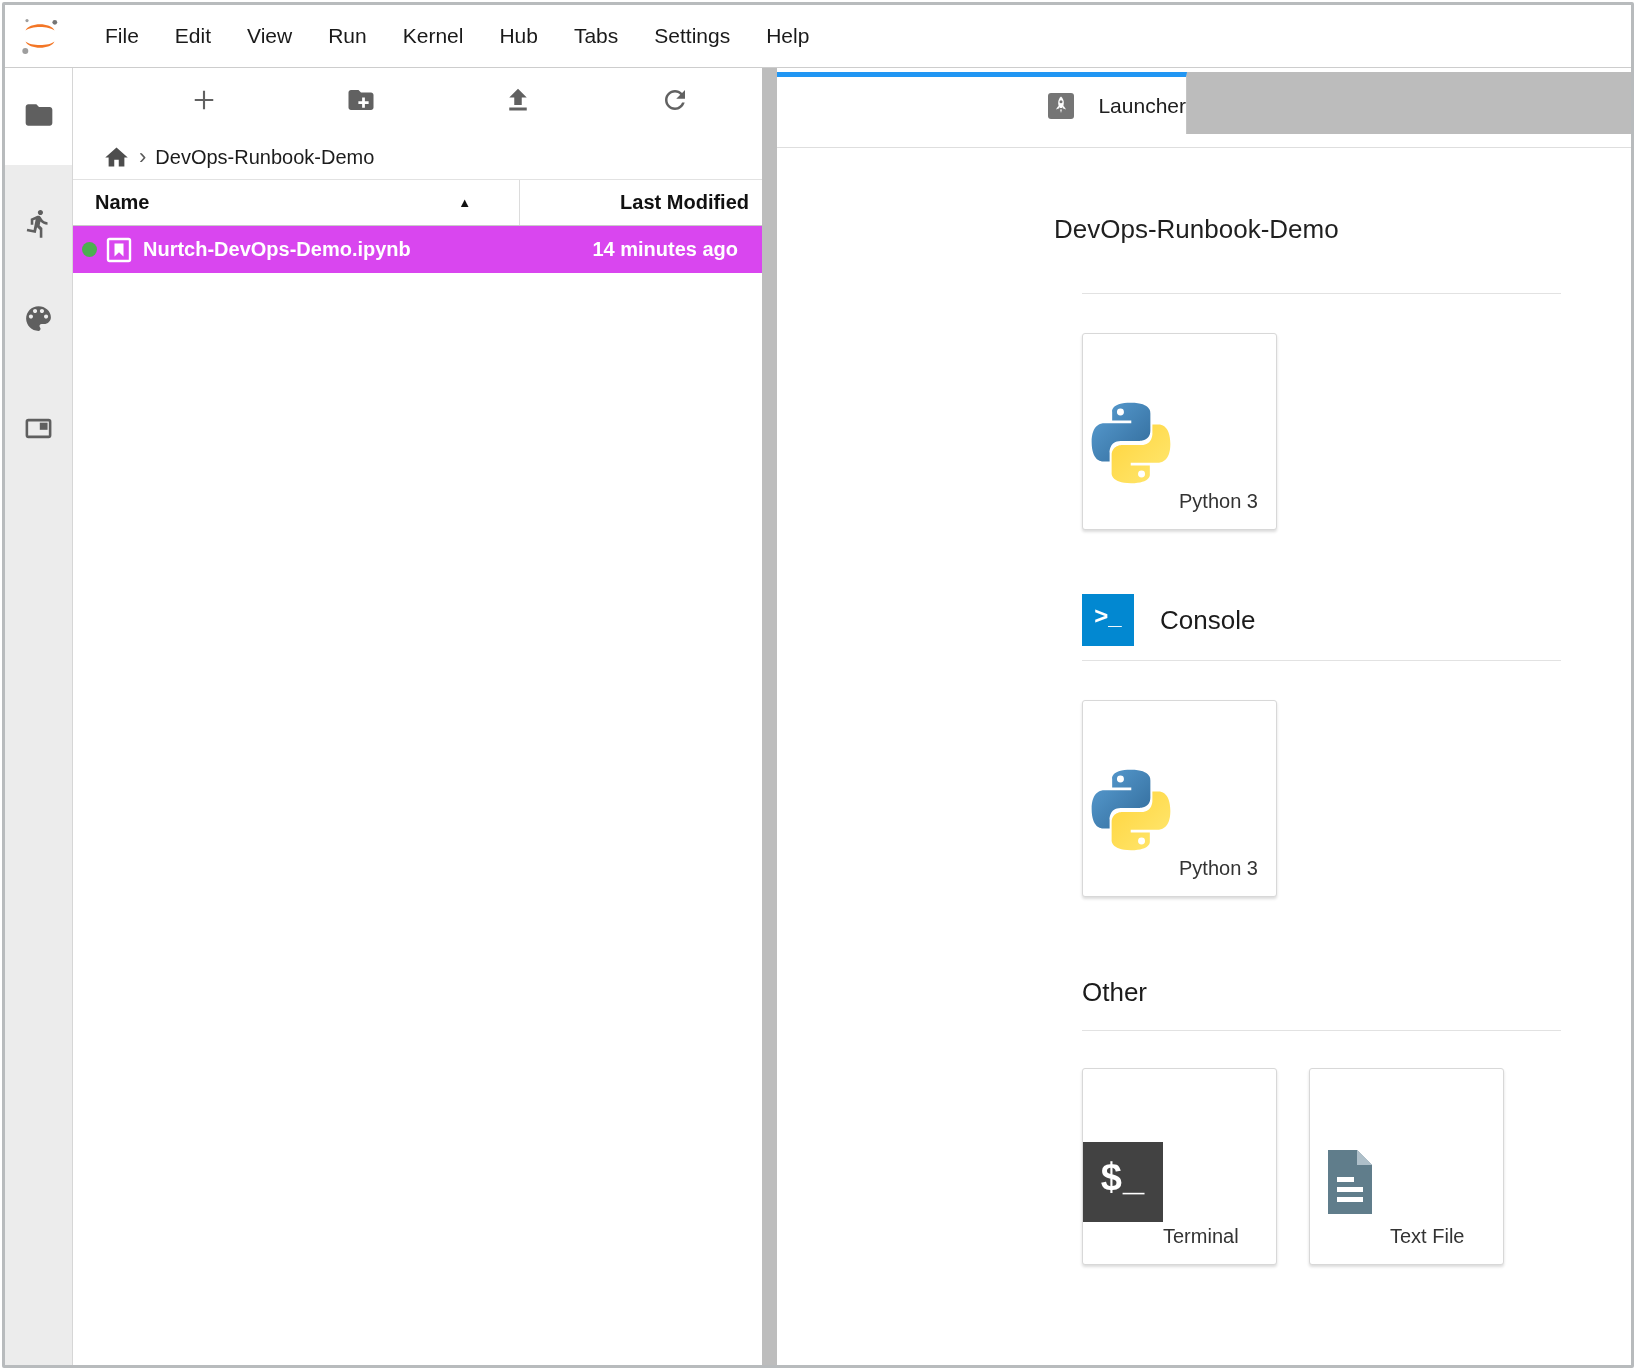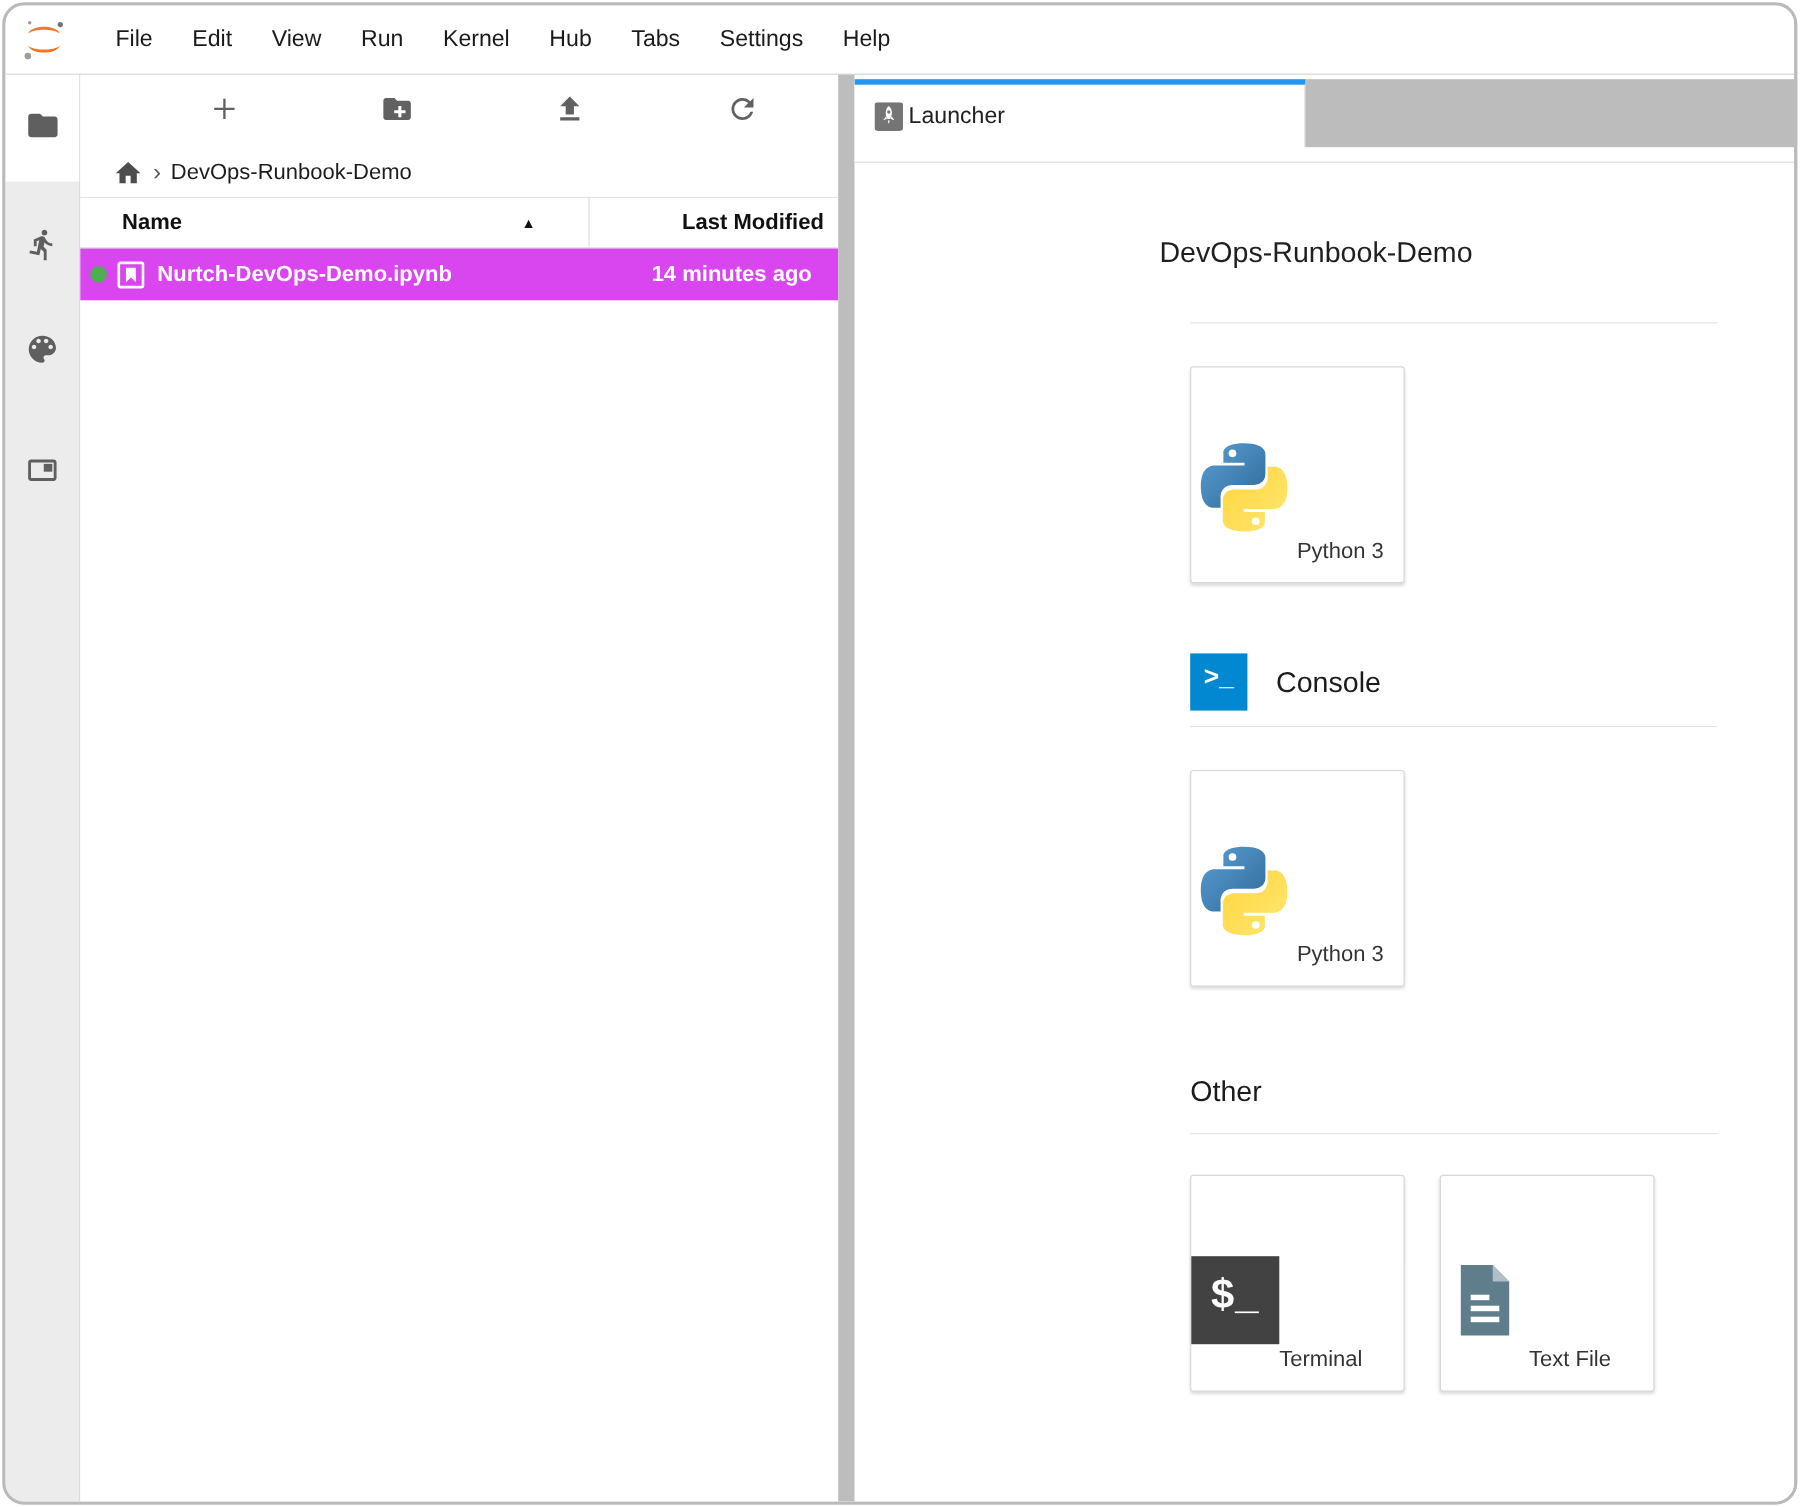--- a/index.html
+++ b/index.html
@@ -1,21 +1,21 @@
 <!DOCTYPE html>
 <html><head>
 <meta charset="utf-8">
 <style>
   * { box-sizing: border-box; margin: 0; padding: 0; }
   html, body { background: #fff; font-family: "Liberation Sans", sans-serif; }
   body { width: 1636px; height: 1370px; overflow: hidden; }
 
   .frame {
     width: 1632px; height: 1366px; margin: 2px;
-    border: 3px solid #b8bbbd; border-radius: 20px;
+    border: 3px solid #b8bbbd; border-radius: 2px;
     overflow: hidden; background: #fff;
     display: flex; flex-direction: column;
   }
 
   
   .menubar {
     height: 63px; flex: 0 0 63px; background: #fff;
     border-bottom: 1px solid #cdcdcd;
     display: flex; align-items: center; padding-left: 12px;
   }
@@ -57,21 +57,21 @@
   .crumb-sep { font-size: 22px; color: #5a5a5a; line-height: 1; }
   .crumb-current { font-size: 20px; color: #1c1c1c; }
 
   .fb-header {
     height: 47px; flex: 0 0 47px; display: flex; align-items: stretch;
     border-top: 1px solid #e2e2e2; border-bottom: 1px solid #c9c9c9;
     font-weight: 700; font-size: 20px; color: #111;
   }
   .col-name {
     width: 447px; flex: 0 0 447px; display: flex; align-items: center;
-    padding-left: 22px; border-right: 1px solid #dcdcdc; margin-left: 16px;
+    padding-left: 22px; border-right: 1px solid #dcdcdc;
   }
   .sort-arrow { margin-left: auto; margin-right: 48px; font-size: 13px; color: #111; }
   .col-mod {
     flex: 1; display: flex; align-items: center; justify-content: flex-end;
     padding-right: 13px;
   }
 
   .fb-row {
     height: 47px; flex: 0 0 47px; display: flex; align-items: center;
     font-size: 20px;
@@ -87,22 +87,22 @@
 
   
   .panel-divider { width: 15px; flex: 0 0 15px; background: #bdbdbd; cursor: col-resize; }
 
   
   .dock { flex: 1; display: flex; flex-direction: column; background: #fff; padding-top: 4px; min-width: 0; }
   .tabbar { height: 62px; flex: 0 0 62px; display: flex; }
   .tab {
     width: 410px; flex: 0 0 410px; background: #fff;
     border-top: 5px solid #2196F3; border-right: 1px solid #c4c4c4;
-    display: flex; align-items: center; padding-left: 18px; gap: 5px;
-    font-size: 21px; color: #202020;
+    display: flex; align-items: center; padding-left: 18px; gap: 24px;
+    font-size: 21px; color: #202020; justify-content: flex-end;
   }
   .tab-icon { width: 26px; height: 26px; display: inline-flex; }
   .tab-filler { flex: 1; background: #bcbcbc; }
   .dock-gap { height: 13px; flex: 0 0 13px; background: #fff; }
   .dock-line { height: 0; border-top: 1px solid #dedede; }
 
   .launcher { flex: 1; overflow: hidden; padding: 66px 70px 0 277px; }
   .l-title { font-size: 26px; font-weight: 400; color: #1f1f1f; }
 
   .l-section { margin-left: 28px; }

